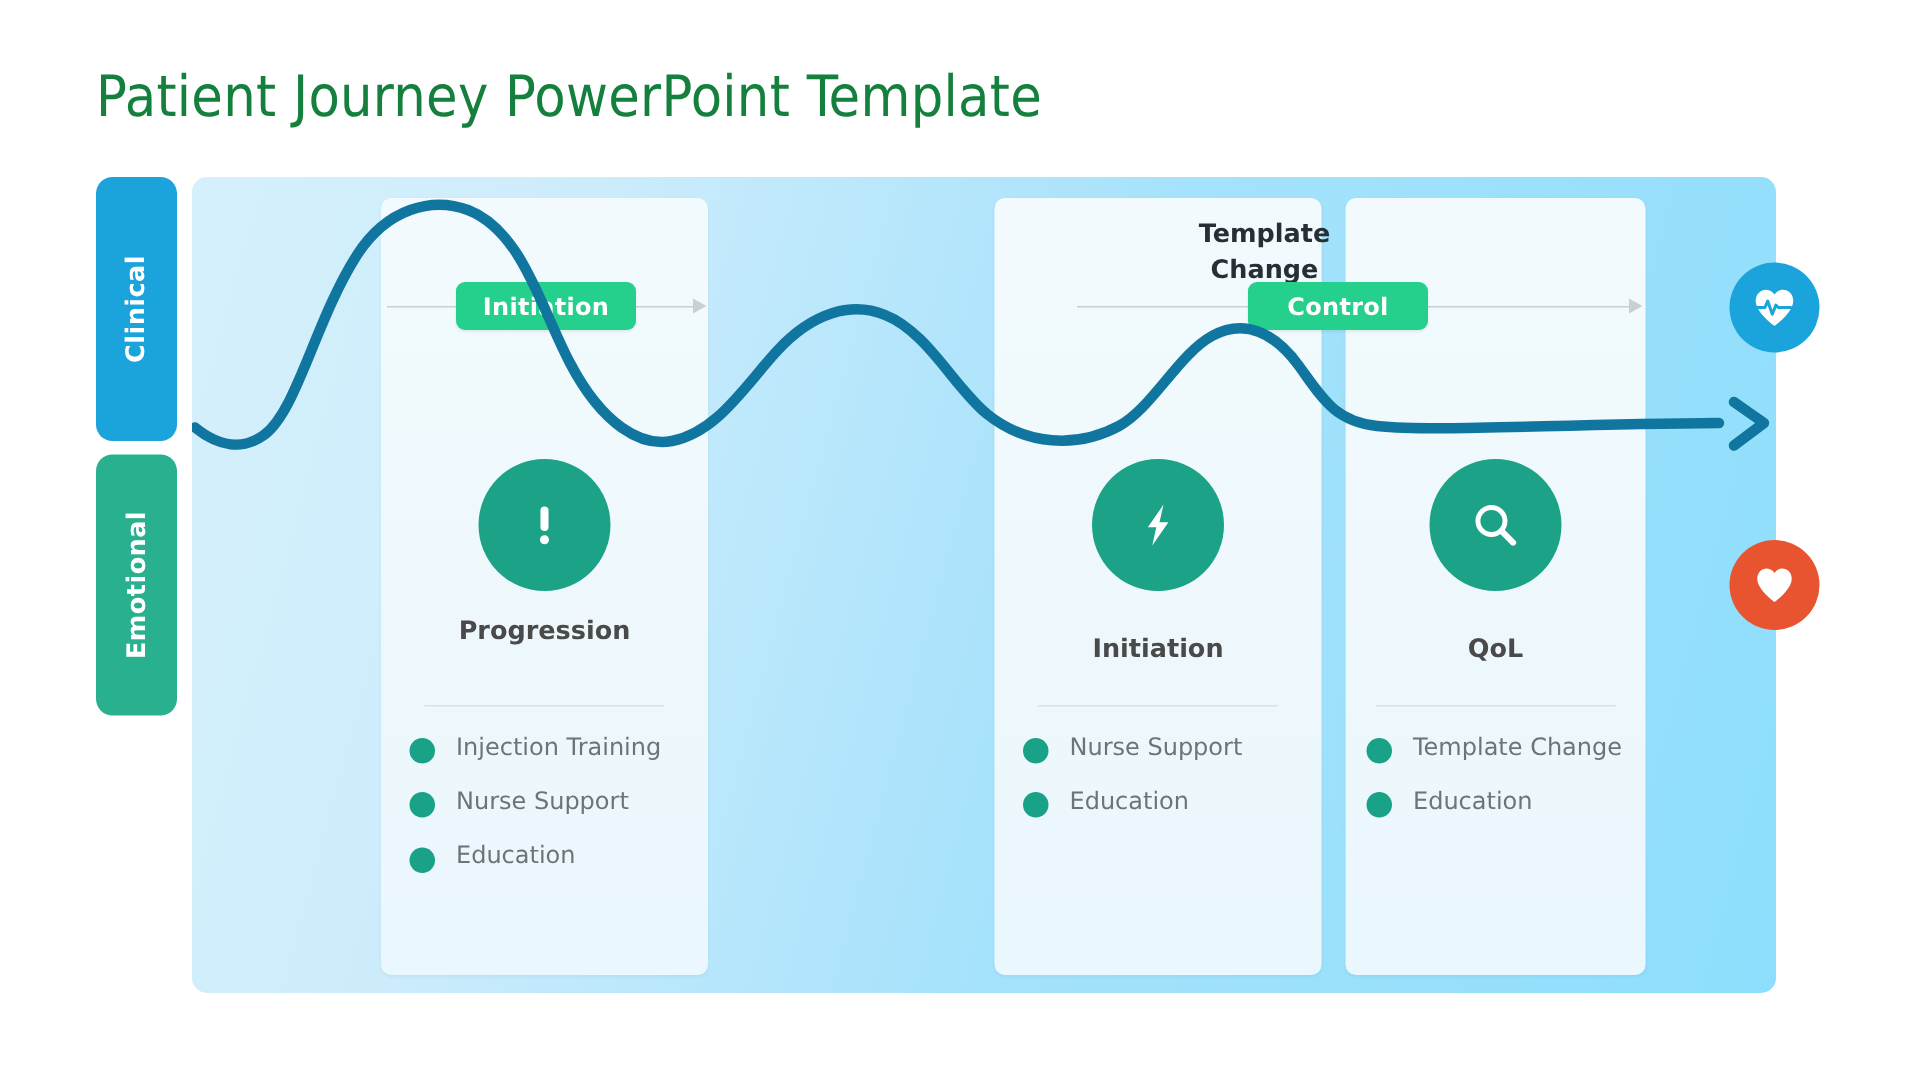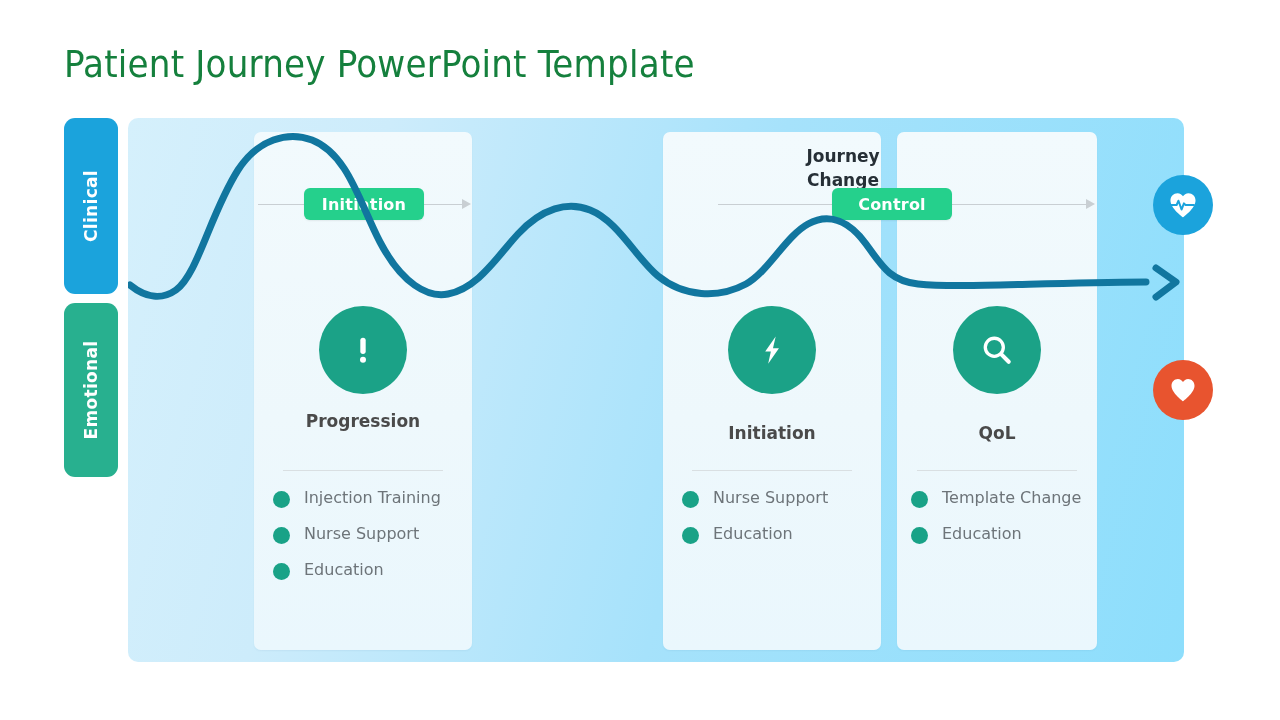--- a/index.html
+++ b/index.html
@@ -184,21 +184,21 @@
     list-style: none;
     margin: 0;
     padding: 0;
   }
   #bullets-1 { left: 145px; top: 368px; width: 190px; }
   #bullets-2 { left: 554px; top: 368px; width: 190px; }
   #bullets-3 { left: 783px; top: 368px; width: 180px; }
 
   .bullet-item {
     display: flex;
-    align-items: center;
+    align-items: flex-end;
     margin-bottom: 13px;
   }
   .bullet-dot {
     width: 17px;
     height: 17px;
     border-radius: 50%;
     background: #19A287;
     flex: 0 0 17px;
     margin-top: 3px;
   }
@@ -247,21 +247,21 @@
   <div class="stage-card" id="card-1"></div>
   <div class="stage-card" id="card-2"></div>
   <div class="stage-card" id="card-3"></div>
 
   <div class="timeline-rule" id="rule-1"></div>
   <div class="timeline-arrowhead" id="arrowhead-1"></div>
   <div class="timeline-rule" id="rule-2"></div>
   <div class="timeline-arrowhead" id="arrowhead-2"></div>
 
   <div id="symptom-change-label">
-    <div>Journey</div>
+    <div>Template</div>
     <div>Change</div>
   </div>
 
   <div class="stage-badge" id="badge-initiation">Initiation</div>
   <div class="stage-badge" id="badge-control">Control</div>
 
   <svg id="journey-wave" viewBox="0 0 1056 544">
     <path d="M 2 167 C 18 180, 34 182, 48 172 C 70 156, 82 96, 110 52 C 130 21, 160 13, 184 22
              C 220 36, 232 86, 252 124 C 274 166, 300 180, 320 176 C 350 170, 368 140, 390 116
              C 414 90, 440 83, 462 92 C 490 103, 508 140, 530 158 C 556 179, 590 181, 618 166

